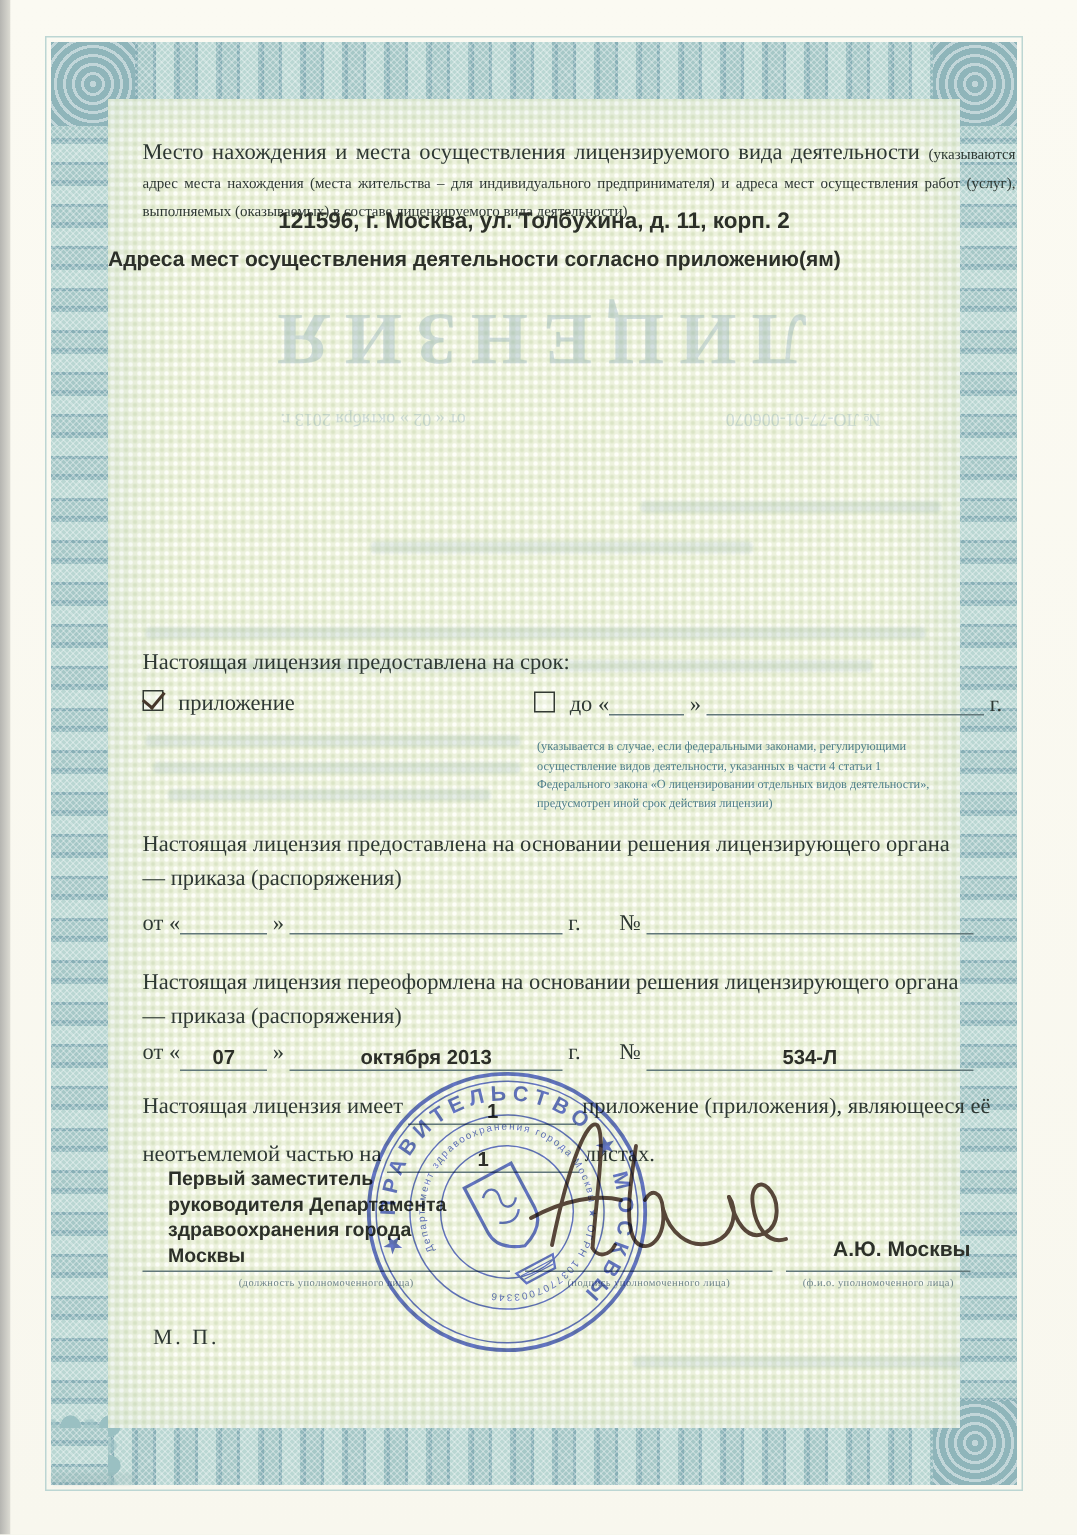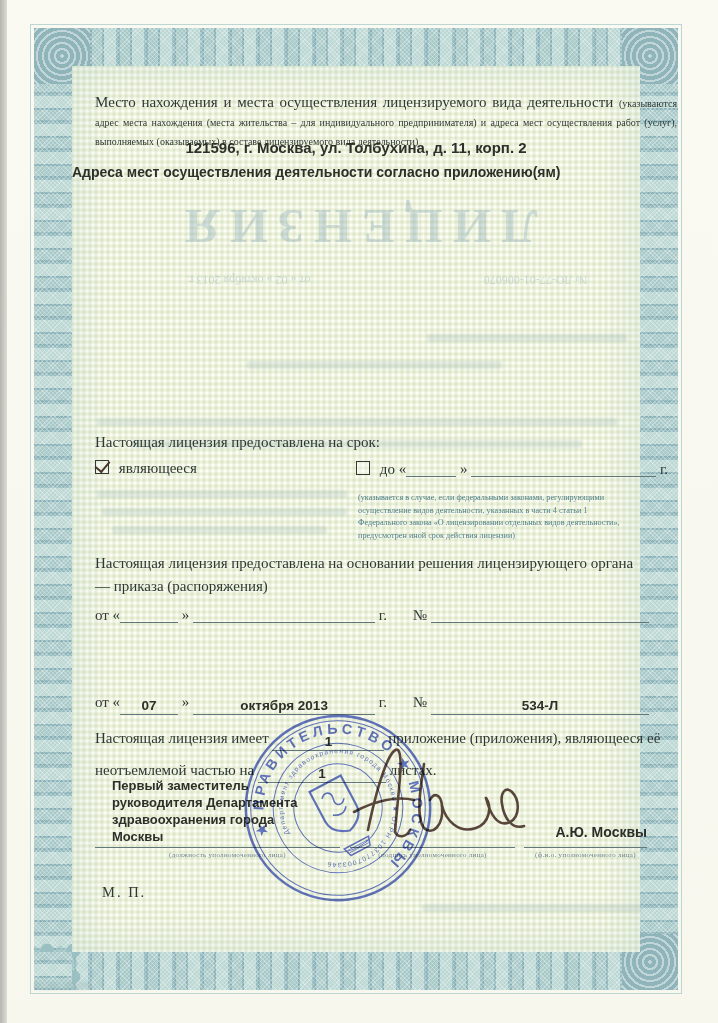--- a/index.html
+++ b/index.html
@@ -106,41 +106,42 @@
       <div class="bl" style="left:25px;top:352px;width:520px;"></div>
       <div class="bl" style="left:60px;top:374px;width:450px;"></div>
       <div class="bl" style="left:25px;top:424px;width:250px;"></div>
       <div class="bl" style="left:30px;top:442px;width:245px;"></div>
       <div class="bl" style="left:40px;top:460px;width:215px;"></div>
       <div class="bl" style="left:350px;top:838px;width:220px;"></div>
 
       <div class="abs serif" style="left:23px;top:368px;">Настоящая лицензия предоставлена на срок:</div>
       <div class="abs serif" style="left:23px;top:394px;">
         <span class="cbox"><span class="check"></span></span>
-        <span style="margin-left:6px;">являющееся</span>
+        <span style="margin-left:6px;">приложение</span>
       </div>
       <div class="abs serif" style="left:284px;top:394px;white-space:nowrap;">
         <span class="cbox"></span>
         <span style="margin-left:6px;">до «</span><span class="bl-line" style="width:50px;"></span>
         <span>»</span>
         <span class="bl-line" style="width:185px;"></span>
         <span>г.</span>
       </div>
       <div class="abs fine" style="left:286px;top:426px;width:280px;">(указывается в случае, если федеральными законами, регулирующими осуществление видов деятельности, указанных в части 4 статьи 1 Федерального закона «О лицензировании отдельных видов деятельности», предусмотрен иной срок действия лицензии)</div>
 
       <div class="abs serif" style="left:23px;top:486px;width:556px;line-height:1.55;">Настоящая лицензия предоставлена на основании решения лицензирующего органа — приказа (распоряжения)</div>
       <div class="abs serif" style="left:23px;top:540px;white-space:nowrap;">
         <span>от «</span><span class="bl-line" style="width:58px;"></span>
         <span>»</span>
         <span class="bl-line" style="width:182px;"></span>
         <span>г.</span>
         <span style="margin-left:22px;">№</span>
         <span class="bl-line" style="width:218px;"></span>
       </div>
 
+      <div class="abs serif" style="left:23px;top:578px;width:556px;line-height:1.55;">Настоящая лицензия переоформлена на основании решения лицензирующего органа — приказа (распоряжения)</div>
       <div class="abs serif" style="left:23px;top:628px;white-space:nowrap;">
         <span>от «</span><span class="bl-line" style="width:58px;">07</span>
         <span>»</span>
         <span class="bl-line" style="width:182px;">октября 2013</span>
         <span>г.</span>
         <span style="margin-left:22px;">№</span>
         <span class="bl-line" style="width:218px;">534-Л</span>
       </div>
 
       <div class="abs serif" style="left:23px;top:664px;white-space:nowrap;">
@@ -151,21 +152,21 @@
       <div class="abs serif" style="left:23px;top:696px;white-space:nowrap;">
         <span>неотъемлемой частью на</span>
         <span class="bl-line" style="width:128px;">1</span>
         <span>листах.</span>
       </div>
 
       <div class="abs sans-b" style="left:40px;top:712px;width:205px;font-size:13px;line-height:1.3;">Первый заместитель руководителя Департамента здравоохранения города Москвы</div>
       <div class="rule" style="left:23px;top:781px;width:245px;"></div>
       <div class="rule" style="left:278px;top:781px;width:165px;"></div>
       <div class="rule" style="left:452px;top:781px;width:123px;"></div>
-      <div class="abs caption" style="left:33px;top:785px;width:245px;">(должность уполномоченного лица)</div>
+      <div class="abs caption" style="left:23px;top:785px;width:245px;">(должность уполномоченного лица)</div>
       <div class="abs caption" style="left:278px;top:785px;width:165px;">(подпись уполномоченного лица)</div>
       <div class="abs caption" style="left:452px;top:785px;width:123px;">(ф.и.о. уполномоченного лица)</div>
       <div class="abs sans-b" style="left:420px;top:758px;width:155px;text-align:right;font-size:14px;">А.Ю. Москвы</div>
 
       <svg class="sig" style="left:268px;top:668px;" width="195" height="115" viewBox="0 0 195 115">
         <g fill="none" stroke="#4b382c" stroke-width="2.6" stroke-linecap="round" opacity=".92">
           <path d="M28 96 C 40 38, 52 12, 58 16 C 64 22, 58 60, 55 98"></path>
           <path d="M14 78 C 36 66, 58 62, 74 66"></path>
           <path d="M55 98 C 58 104, 66 104, 70 96"></path>
           <path d="M84 30 C 80 56, 76 84, 84 94 C 92 102, 104 92, 102 72 C 101 60, 94 58, 90 66"></path>

